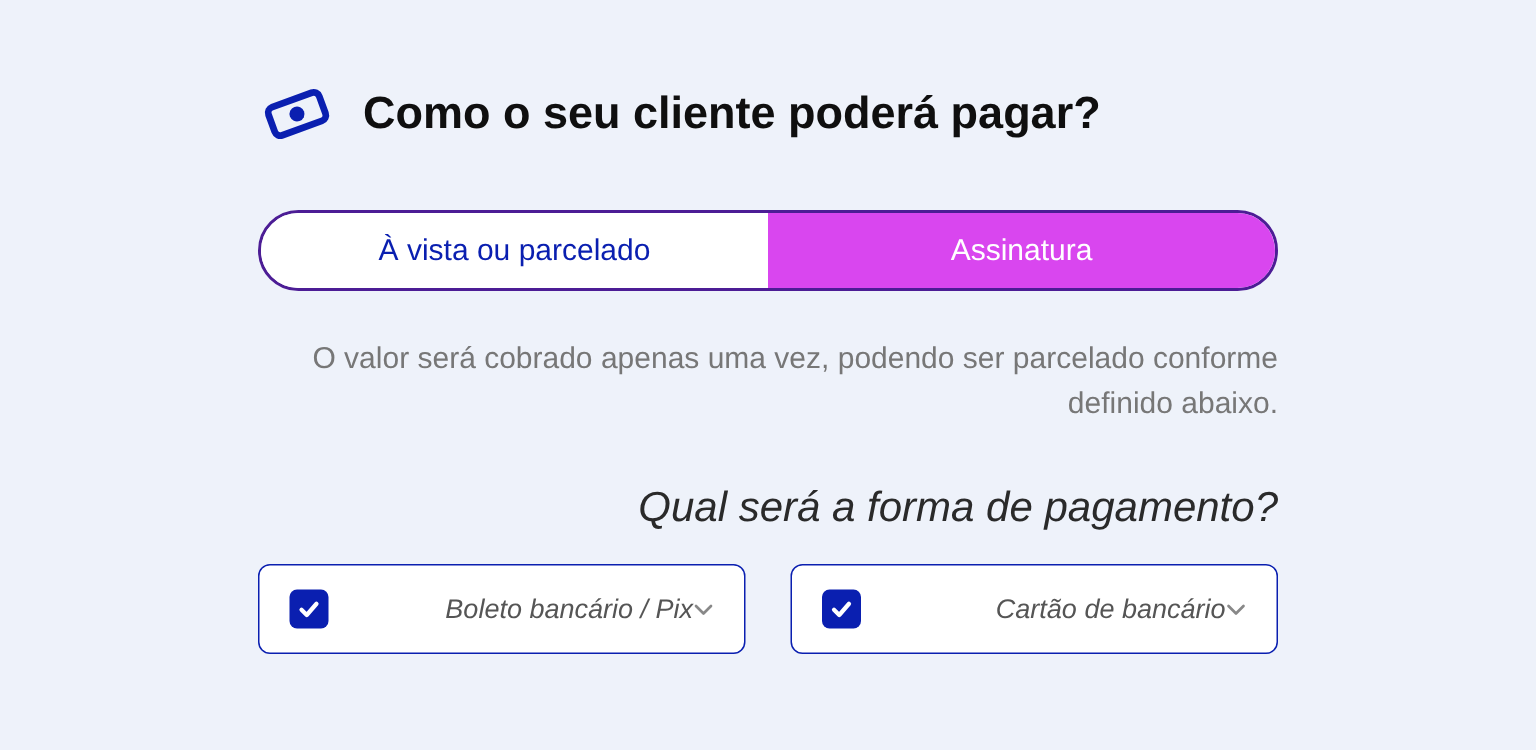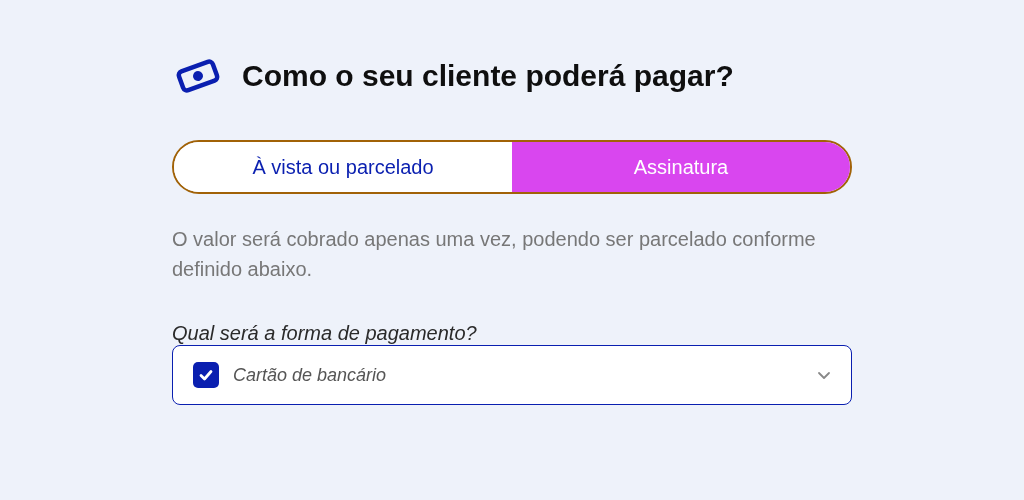--- a/index.html
+++ b/index.html
@@ -11,40 +11,41 @@
       width: 1024px;
       height: 500px;
       background: #eef2fa;
       font-family: -apple-system, BlinkMacSystemFont, 'Segoe UI', Arial, sans-serif;
       display: flex;
       justify-content: center;
       padding-top: 50px;
     }
     .container {
       width: 680px;
+      text-align: right;
     }
     .header {
       display: flex;
       align-items: center;
       gap: 18px;
       margin-bottom: 38px;
     }
     .money-icon {
       width: 52px;
       height: 52px;
       flex-shrink: 0;
     }
     .title {
       font-size: 30px;
       font-weight: 700;
       color: #0f0f0f;
     }
     .segmented {
       display: flex;
-      border: 2px solid #a16207;
+      border: 2px solid #4c1d95;
       border-radius: 999px;
       overflow: hidden;
       height: 54px;
       margin-bottom: 30px;
     }
     .seg-option {
       flex: 1;
       display: flex;
       align-items: center;
       justify-content: center;
@@ -60,23 +61,24 @@
       background: #d946ef;
       color: #fff;
     }
     .description {
       font-size: 20px;
       color: #777;
       line-height: 1.5;
       margin-bottom: 38px;
     }
     .subtitle {
-      font-size: 20px;
+      font-size: 28px;
       font-weight: 500;
       color: #2a2a2a;
+      margin-bottom: 22px;
       font-style: italic;
     }
     .methods {
       display: flex;
       gap: 30px;
     }
     .method-card {
       flex: 1;
       display: flex;
       align-items: center;
@@ -142,20 +144,33 @@
 
   <h2 class="subtitle">Qual será a forma de pagamento?</h2>
 
   <div class="methods">
     <div class="method-card">
       <span class="checkbox">
         <svg viewBox="0 0 16 16">
             <path d="M3 8.5 L6.5 12 L13 4.5" stroke="#fff" stroke-width="2.8" fill="none" stroke-linecap="round" stroke-linejoin="round"></path>
           </svg>
       </span>
+      <span class="method-label">Boleto bancário / Pix</span>
+      <span class="chevron">
+        <svg viewBox="0 0 14 14">
+            <path d="M2 5 L7 10 L12 5" stroke="#888" stroke-width="1.8" fill="none" stroke-linecap="round" stroke-linejoin="round"></path>
+          </svg>
+      </span>
+    </div>
+    <div class="method-card">
+      <span class="checkbox">
+        <svg viewBox="0 0 16 16">
+            <path d="M3 8.5 L6.5 12 L13 4.5" stroke="#fff" stroke-width="2.8" fill="none" stroke-linecap="round" stroke-linejoin="round"></path>
+          </svg>
+      </span>
       <span class="method-label">Cartão de bancário</span>
       <span class="chevron">
         <svg viewBox="0 0 14 14">
             <path d="M2 5 L7 10 L12 5" stroke="#888" stroke-width="1.8" fill="none" stroke-linecap="round" stroke-linejoin="round"></path>
           </svg>
       </span>
     </div>
   </div>
 </div>
 

